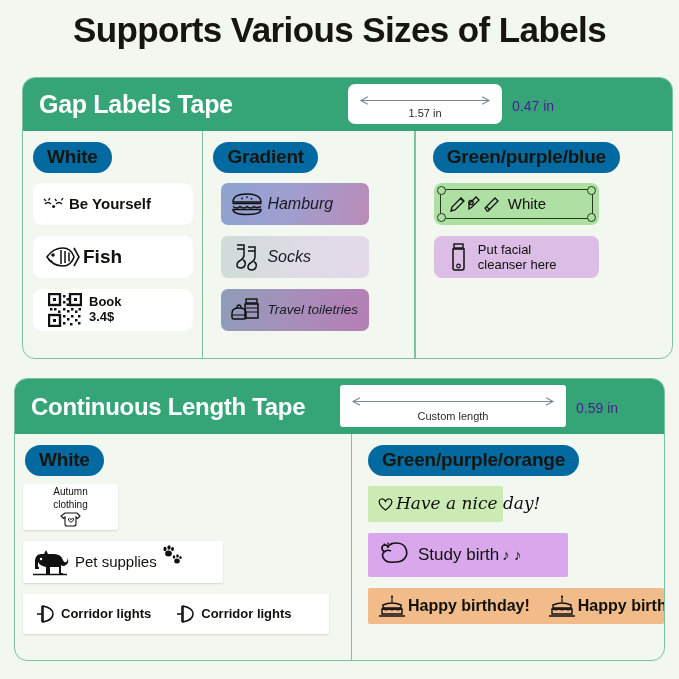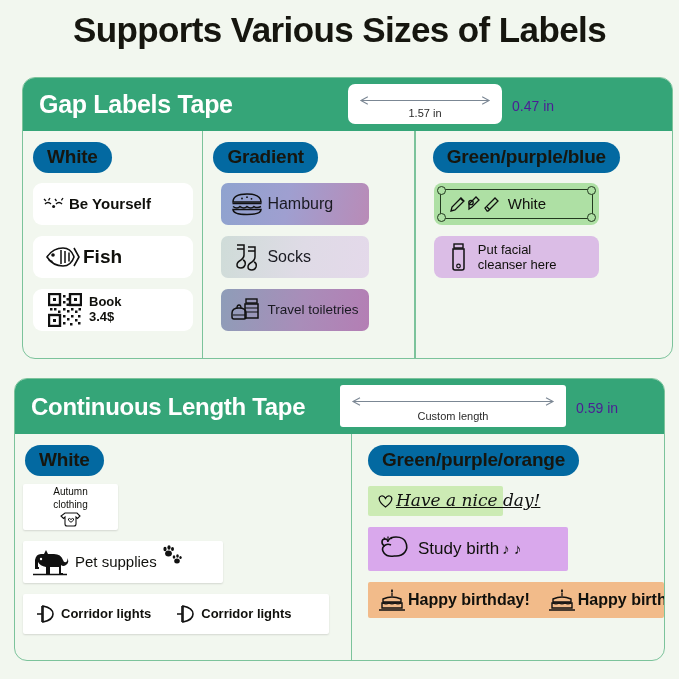--- a/index.html
+++ b/index.html
@@ -260,21 +260,21 @@
 3.4$</span>
           </div>
 
         </div>
       </div>
 
       <div class="vdiv"></div>
 
       <div class="col" style="width:211px;">
         <div class="pill">Gradient</div>
-        <div class="labels" style="margin-left:18px;">
+        <div class="labels" style="margin-left:18px;font-style:italic;">
 
           <div class="lbl tile-grad g-hamburg">
             <span class="ic" style="width:40px;">
               <svg width="34" height="26" viewBox="0 0 34 26">
                 <path d="M3 11 q0 -8 14 -8 q14 0 14 8 z" fill="none" stroke="#111" stroke-width="1.5"></path>
                 <path d="M2.5 12.5 h29" stroke="#111" stroke-width="1.5"></path>
                 <path d="M3 15.5 q4 3 7 0 q4 3 7 0 q4 3 7 0 q3 2 7 0" fill="none" stroke="#111" stroke-width="1.5"></path>
                 <path d="M3 18.5 h28 q0 5 -14 5 q-14 0 -14 -5 z" fill="none" stroke="#111" stroke-width="1.5"></path>
                 <circle cx="12" cy="7.5" r="0.9" fill="#111"></circle>
                   <circle cx="17" cy="6.2" r="0.9" fill="#111"></circle>
@@ -442,21 +442,21 @@
 
         </div>
       </div>
 
       <div class="vdiv"></div>
 
       <div class="col" style="flex:1;">
         <div class="pill" style="margin-left:16px;">Green/purple/orange</div>
         <div class="labels" style="margin-left:16px;margin-top:10px;">
 
-          <div class="lbl tape t-green" style="width:135px;height:30px;padding-left:6px;text-decoration:underline;">
+          <div class="lbl tape t-green" style="width:135px;height:36px;padding-left:6px;">
             <span class="ic" style="width:22px;">
               <svg width="19" height="16" viewBox="0 0 19 16">
                 <path d="M9.5 14 C2 8.5 2 4 5.2 3 C7.3 2.4 9 4.4 9.5 5.4 C10 4.4 11.7 2.4 13.8 3 C17 4 17 8.5 9.5 14 z" fill="none" stroke="#111" stroke-width="1.2"></path>
               </svg>
             </span>
             <span class="txt script">Have a nice day!</span>
           </div>
 
           <div class="lbl tape t-purple" style="width:200px;height:44px;padding-left:8px;">
             <span class="ic" style="width:42px;">

